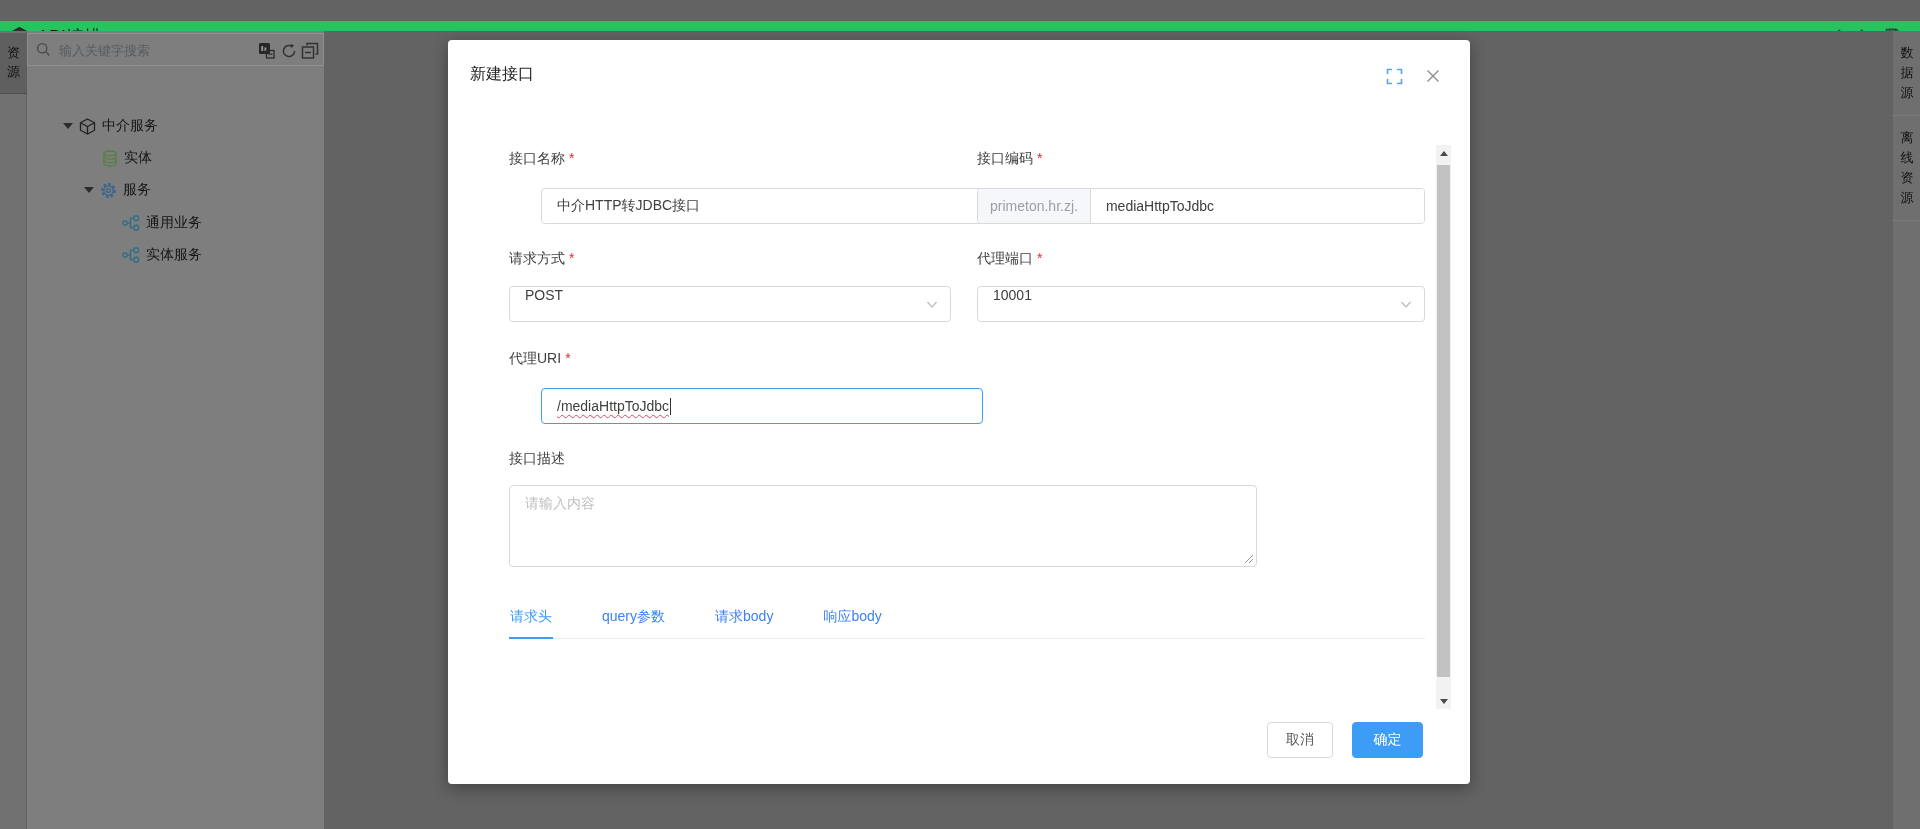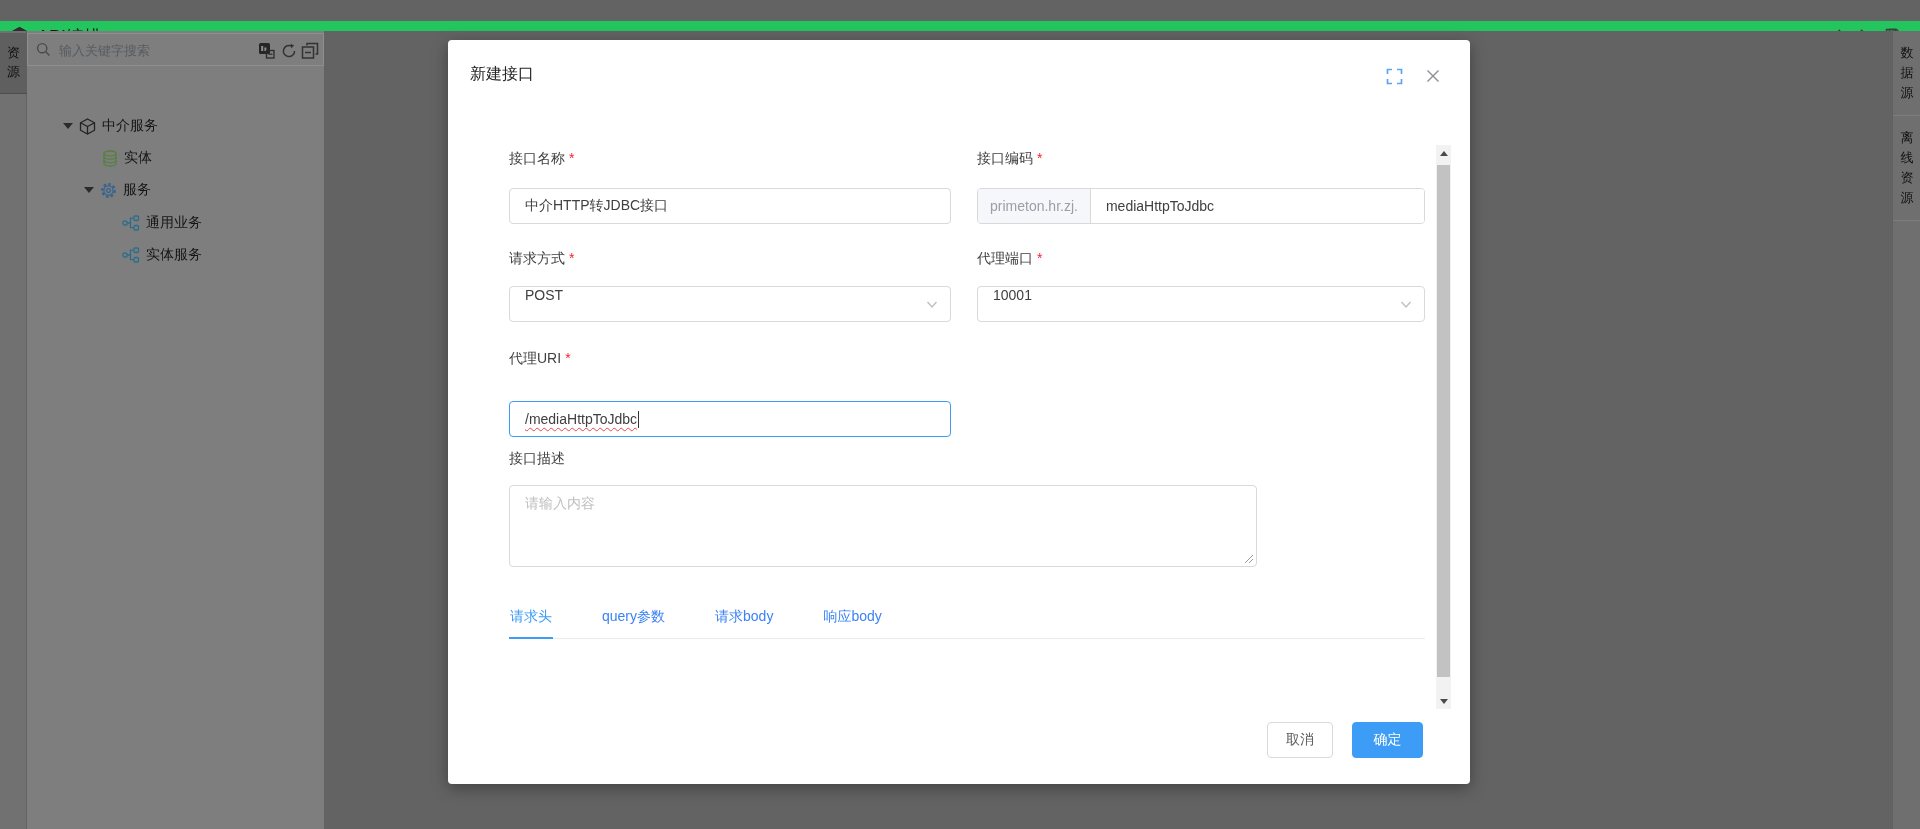--- a/index.html
+++ b/index.html
@@ -41,21 +41,21 @@
 
   
   .modal { position:absolute; left:448px; top:40px; width:1022px; height:744px; background:#ffffff; border-radius:4px; box-shadow:0 4px 16px rgba(0,0,0,.35); }
   .m-title { position:absolute; left:22px; top:24px; font-size:16px; color:#262626; }
   .m-fullscreen { position:absolute; left:938px; top:28px; cursor:pointer; }
   .m-close { position:absolute; left:977px; top:28px; cursor:pointer; }
 
   .f-label { position:absolute; font-size:14px; color:#404040; }
   .req { color:#f5222d; margin-left:4px; font-size:14px; }
 
-  .tbox { position:absolute; height:36px; border:1px solid #d9d9d9; border-radius:4px; background:#fff; font-size:14px; color:#404040; display:flex; align-items:center; padding:9px 15px; }
+  .tbox { position:absolute; height:36px; border:1px solid #d9d9d9; border-radius:4px; background:#fff; font-size:14px; color:#404040; display:flex; align-items:center; padding:9px 15px;margin-left:32px; }
   .tbox.focus { border:1px solid #3d9cf6; }
   .group { position:absolute; height:36px; display:flex; border:1px solid #d9d9d9; border-radius:4px; overflow:hidden; }
   .addon { background:#f5f7fa; color:#9aa0a6; font-size:14px; display:flex; align-items:center; padding:0 12px; border-right:1px solid #d9d9d9; }
   .gval { display:flex; align-items:center; padding:0 15px; font-size:14px; color:#404040; flex:1; background:#fff; }
 
   .selbox { position:absolute; height:36px; border:1px solid #d9d9d9; border-radius:4px; background:#fff; font-size:14px; color:#404040; display:flex; align-items:flex-start; padding:0 15px; cursor:pointer; }
   .selbox svg { position:absolute; right:12px; top:13px; }
 
   .spell-error { text-decoration:underline wavy #e5484d 1px; text-underline-offset:3px; }
   .caret-i { display:inline-block; width:1px; height:17px; background:#333; margin-left:1px; vertical-align:middle; }
@@ -259,21 +259,21 @@
     <div class="selbox" style="left:529px; top:246px; width:448px;">
       <span>10001</span>
       <svg width="12" height="9" viewBox="0 0 12 9">
           <polyline points="1.5,2 6,7 10.5,2" fill="none" stroke="#bfbfbf" stroke-width="1.4"></polyline>
         </svg>
     </div>
 
     <div class="f-label" style="left:61px; top:310px;">
       <span>代理URI</span><span class="req">*</span>
     </div>
-    <div class="tbox focus" style="left:61px; top:361px; width:442px;">
+    <div class="tbox focus" style="left:61px; top:348px; width:442px;">
       <span class="spell-error">/mediaHttpToJdbc</span>
         <span class="caret-i"></span>
     </div>
 
     <div class="f-label" style="left:61px; top:410px;">
       <span>接口描述</span>
     </div>
     <div class="txarea" style="left:61px; top:445px; width:748px; height:82px;">
       <span>请输入内容</span>
       <svg class="resize-h" width="10" height="10" viewBox="0 0 10 10">

